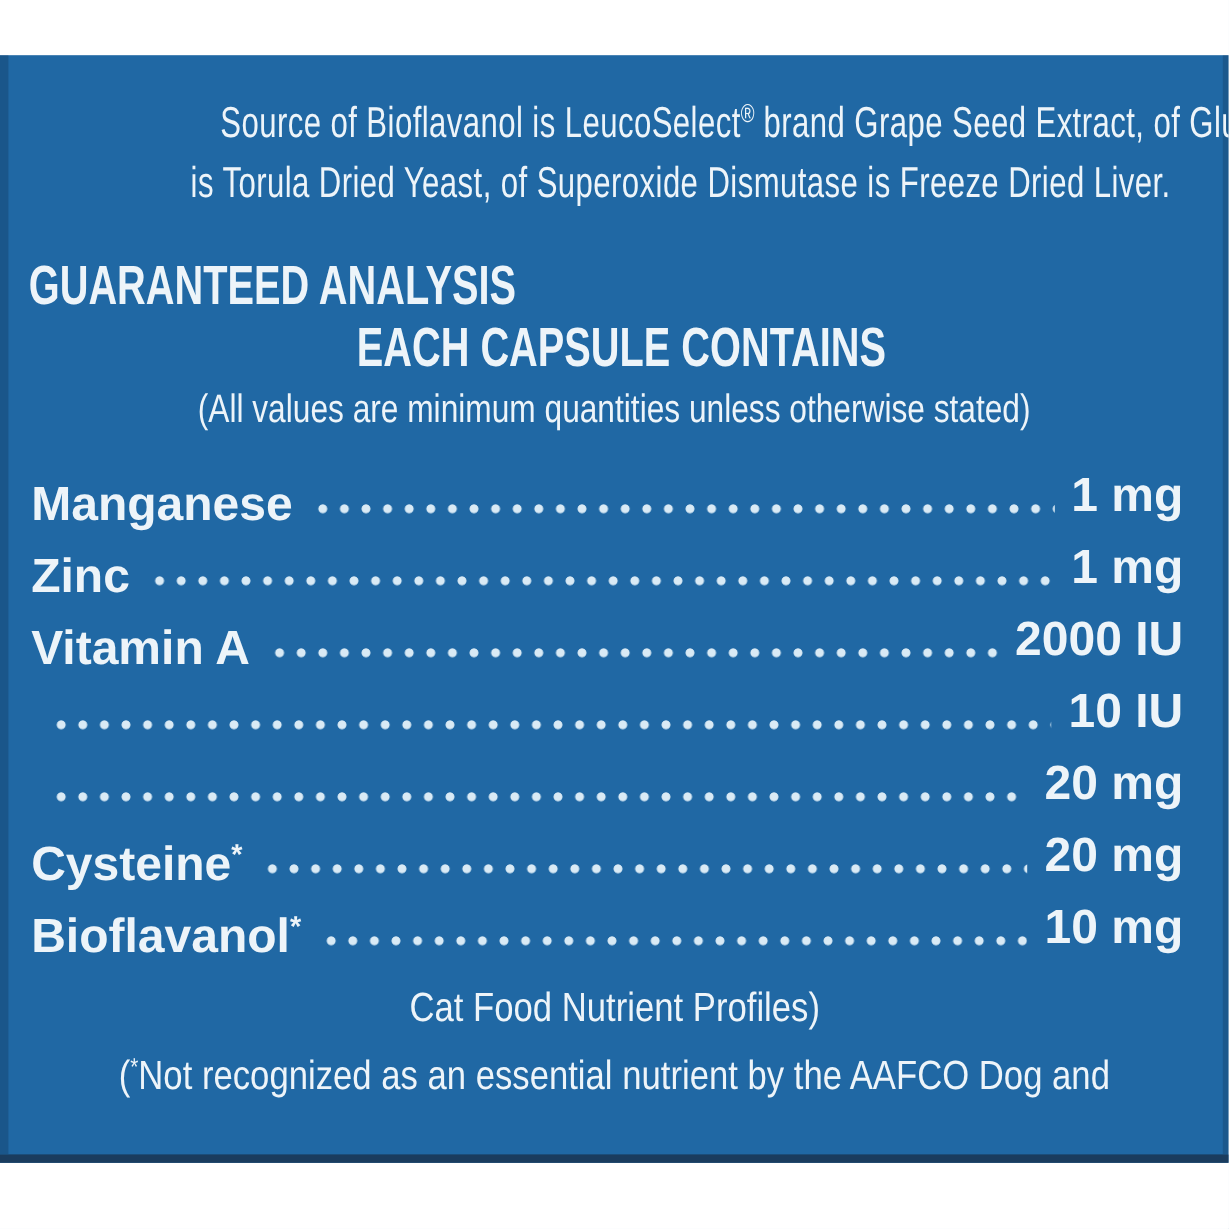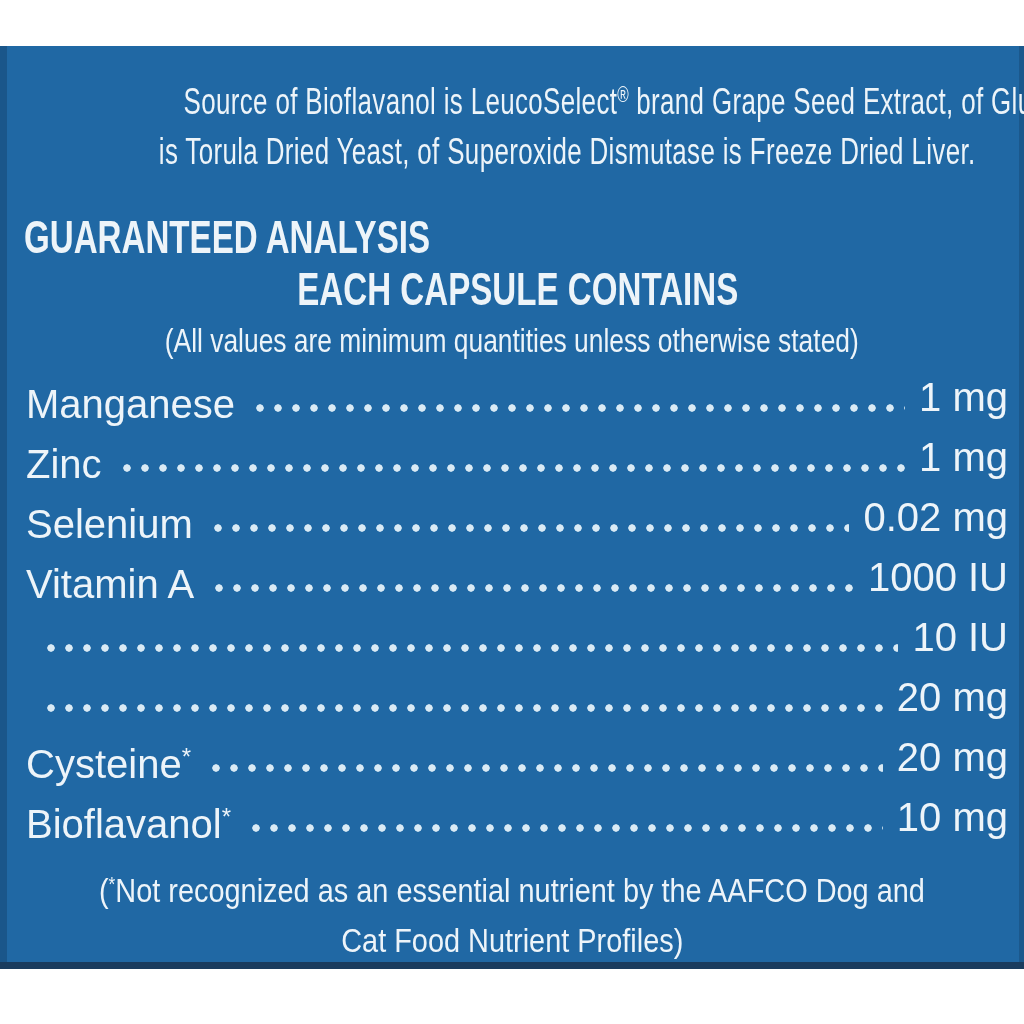--- a/index.html
+++ b/index.html
@@ -47,22 +47,23 @@
     line-height: 52px;
     white-space: nowrap;
     flex-direction: column;
   }
   .subtitle {
     margin-top: 4px;
     font-size: 33px;
     line-height: 44px;
   }
   .rows {
-    margin-top: 4px;
-    padding: 0 16px 0 26px;
+    margin-top: 20px;
+    padding: 0 38px 0 26px;
+    font-weight: bold;
   }
   .nrow {
     display: flex;
     height: 60px;
     line-height: 60px;
     font-size: 40px;
     white-space: nowrap;
   }
   .nname { flex: none; }
   .leader {
@@ -117,30 +118,25 @@
     <span class="leader"></span>
     <span class="nvalue">1 mg</span>
   </div>
 
   <div class="nrow">
     <span class="nname"><span>Zinc</span><span class="sup"></span></span>
     <span class="leader"></span>
     <span class="nvalue">1 mg</span>
   </div>
 
-  <div class="nrow">
-    <span class="nname"><span>Selenium</span><span class="sup"></span></span>
-    <span class="leader"></span>
-    <span class="nvalue">0.02 mg</span>
-  </div>
 
   <div class="nrow">
     <span class="nname"><span>Vitamin A</span><span class="sup"></span></span>
     <span class="leader"></span>
-    <span class="nvalue">1000 IU</span>
+    <span class="nvalue">2000 IU</span>
   </div>
 
   <div class="nrow">
     <span class="leader"></span>
     <span class="nvalue">10 IU</span>
   </div>
 
   <div class="nrow">
     <span class="leader"></span>
     <span class="nvalue">20 mg</span>
@@ -155,21 +151,21 @@
   <div class="nrow">
     <span class="nname"><span>Bioflavanol</span><span class="sup">*</span></span>
     <span class="leader"></span>
     <span class="nvalue">10 mg</span>
   </div>
 
 </div>
 
     <div class="footnote">
       <div class="cline">
-        <span class="cx cx85"><span>(</span><span class="sup">*</span><span>Not recognized as an essential nutrient by the AAFCO Dog and</span></span>
+        <span class="cx cx85">Cat Food Nutrient Profiles)</span>
       </div>
       <div class="cline">
-        <span class="cx cx85">Cat Food Nutrient Profiles)</span>
+        <span class="cx cx85"><span>(</span><span class="sup">*</span><span>Not recognized as an essential nutrient by the AAFCO Dog and</span></span>
       </div>
     </div>
 
   </div>
 </div>
 
 </body></html>

